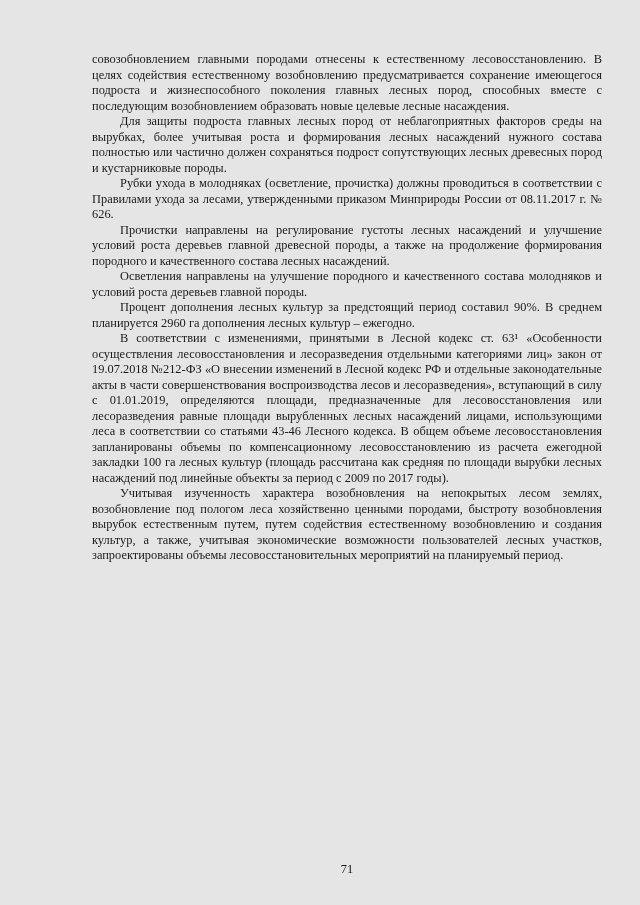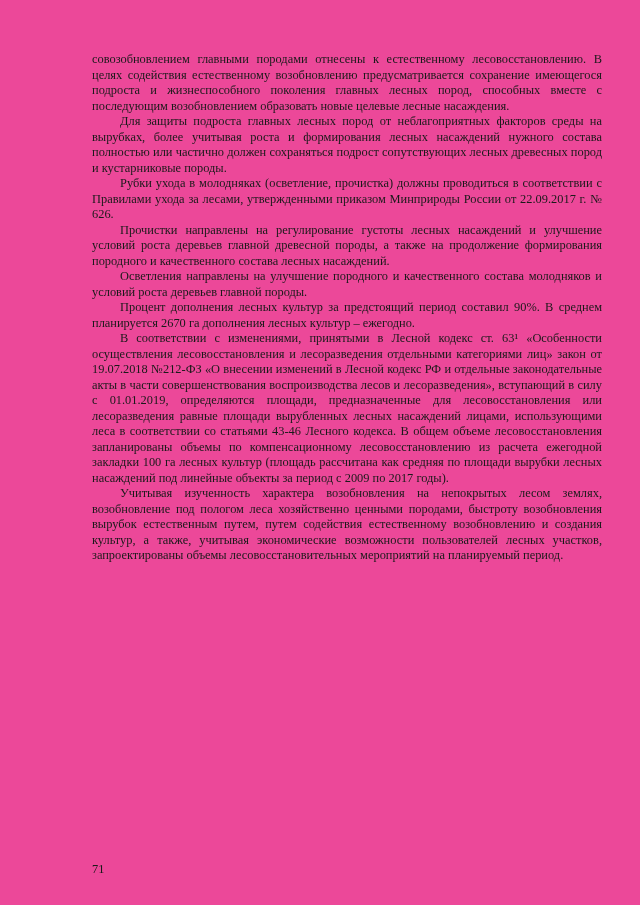--- a/index.html
+++ b/index.html
@@ -4,21 +4,21 @@
 <style>
   html, body {
     margin: 0;
     padding: 0;
     background: #ffffff;
   }
   .page {
     position: relative;
     width: 640px;
     height: 905px;
-    background: #ec4899;
+    background: #e5e5e5;
     overflow: hidden;
     font-family: "Liberation Serif", "DejaVu Serif", serif;
     color: #1a1a1a;
   }
   .text-block {
     position: absolute;
     top: 52px;
     left: 92px;
     width: 510px;
     font-size: 12.4px;
@@ -33,34 +33,35 @@
     text-indent: 28px;
   }
   .text-block p.no-indent {
     text-indent: 0;
   }
   .page-number {
     position: absolute;
     top: 862px;
     left: 92px;
     width: 510px;
+    text-align: center;
     font-size: 12.4px;
   }
 </style>
 </head>
 <body>
 
 <div class="page">
 
   <div class="text-block">
     <p class="no-indent">совозобновлением главными породами отнесены к естественному лесовосстановлению. В целях содействия естественному возобновлению предусматривается сохранение имеющегося подроста и жизнеспособного поколения главных лесных пород, способных вместе с последующим возобновлением образовать новые целевые лесные насаждения.</p>
     <p>Для защиты подроста главных лесных пород от неблагоприятных факторов среды на вырубках, более учитывая роста и формирования лесных насаждений нужного состава полностью или частично должен сохраняться подрост сопутствующих лесных древесных пород и кустарниковые породы.</p>
-    <p>Рубки ухода в молодняках (осветление, прочистка) должны проводиться в соответствии с Правилами ухода за лесами, утвержденными приказом Минприроды России от 22.09.2017 г. № 626.</p>
+    <p>Рубки ухода в молодняках (осветление, прочистка) должны проводиться в соответствии с Правилами ухода за лесами, утвержденными приказом Минприроды России от 08.11.2017 г. № 626.</p>
     <p>Прочистки направлены на регулирование густоты лесных насаждений и улучшение условий роста деревьев главной древесной породы, а также на продолжение формирования породного и качественного состава лесных насаждений.</p>
     <p>Осветления направлены на улучшение породного и качественного состава молодняков и условий роста деревьев главной породы.</p>
-    <p>Процент дополнения лесных культур за предстоящий период составил 90%. В среднем планируется 2670 га дополнения лесных культур – ежегодно.</p>
+    <p>Процент дополнения лесных культур за предстоящий период составил 90%. В среднем планируется 2960 га дополнения лесных культур – ежегодно.</p>
     <p>В соответствии с изменениями, принятыми в Лесной кодекс ст. 63¹ «Особенности осуществления лесовосстановления и лесоразведения отдельными категориями лиц» закон от 19.07.2018 №212-ФЗ «О внесении изменений в Лесной кодекс РФ и отдельные законодательные акты в части совершенствования воспроизводства лесов и лесоразведения», вступающий в силу с 01.01.2019, определяются площади, предназначенные для лесовосстановления или лесоразведения равные площади вырубленных лесных насаждений лицами, использующими леса в соответствии со статьями 43-46 Лесного кодекса. В общем объеме лесовосстановления запланированы объемы по компенсационному лесовосстановлению из расчета ежегодной закладки 100 га лесных культур (площадь рассчитана как средняя по площади вырубки лесных насаждений под линейные объекты за период с 2009 по 2017 годы).</p>
     <p>Учитывая изученность характера возобновления на непокрытых лесом землях, возобновление под пологом леса хозяйственно ценными породами, быстроту возобновления вырубок естественным путем, путем содействия естественному возобновлению и создания культур, а также, учитывая экономические возможности пользователей лесных участков, запроектированы объемы лесовосстановительных мероприятий на планируемый период.</p>
   </div>
 
   <div class="page-number">71</div>
 
 </div>
 
 </body></html>

